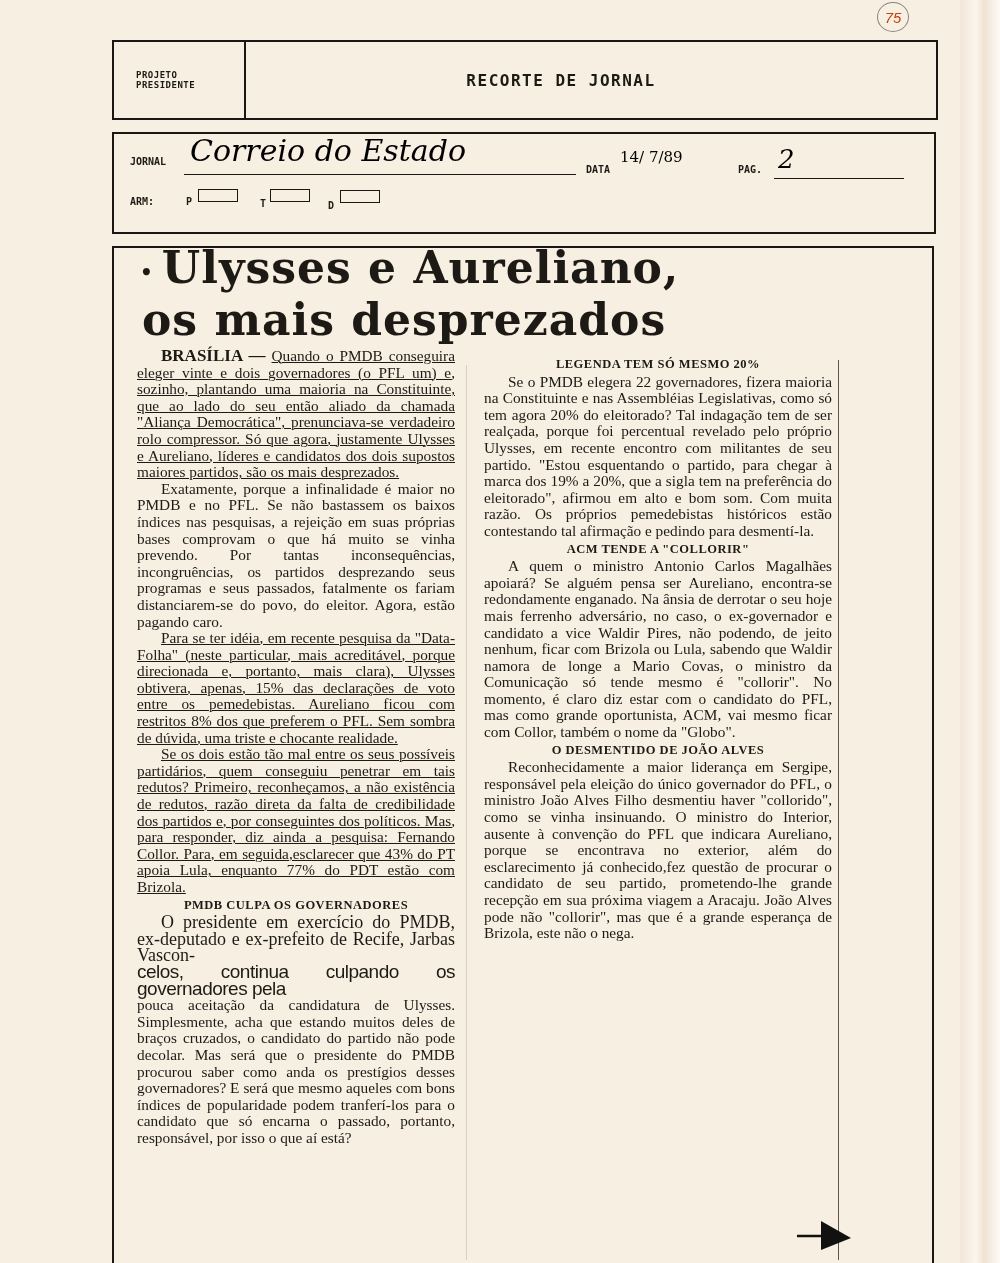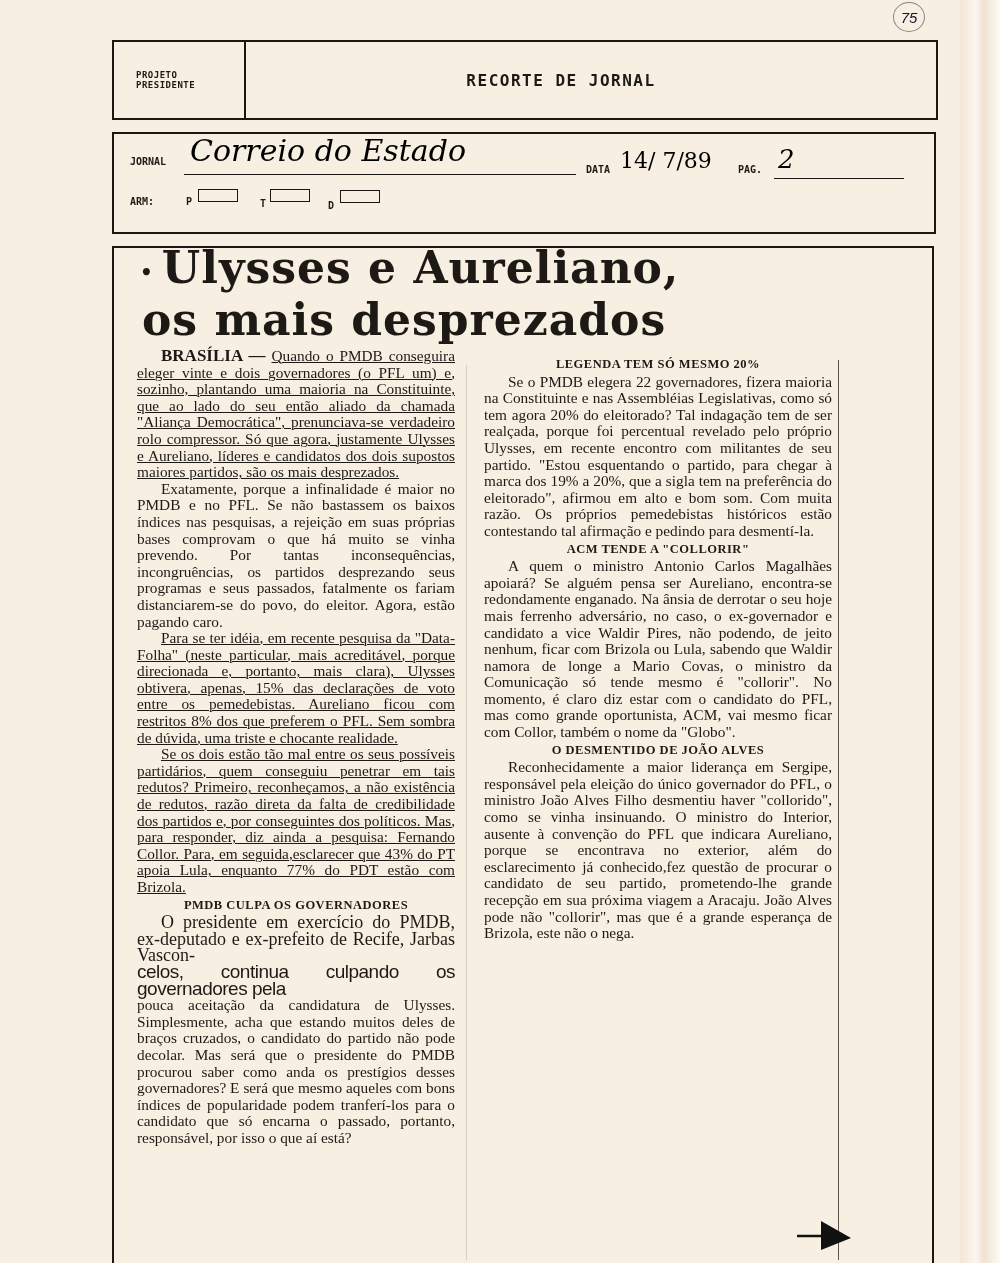--- a/index.html
+++ b/index.html
@@ -5,23 +5,23 @@
   html, body { margin:0; padding:0; }
   body {
     width:1000px; height:1263px; position:relative; overflow:hidden;
     background:#f6efe2;
     font-family:"Liberation Serif", serif;
     color:#1d1a16;
   }
   .page-edge { position:absolute; right:0; top:0; width:40px; height:1263px;
     background:linear-gradient(90deg,#f3e6d8 0%,#fbf6ee 40%,#efe2d2 60%,#fdfbf7 100%); }
   .page-num { position:absolute; left:877px; top:2px; width:30px; height:28px;
-    border:1px solid #8a8580; border-radius:50%; color:#0f172a;
+    border:1px solid #8a8580; border-radius:50%; color:#c2410c;
     font-family:"Liberation Sans", sans-serif; font-size:15px; font-style:italic;
-    display:flex; align-items:center; justify-content:center;margin-left:16px; }
+    display:flex; align-items:center; justify-content:center; }
 
   .box { position:absolute; border:2px solid #1a1714; box-sizing:border-box; }
   .hdr-box { left:112px; top:40px; width:826px; height:80px; display:flex; }
   .hdr-left { width:108px; border-right:2px solid #1a1714; display:flex; flex-direction:column;
     justify-content:center; padding-left:22px; gap:0;
     font-family:"DejaVu Sans Mono", monospace; font-size:9px; font-weight:bold; letter-spacing:0.5px; }
   .hdr-title { flex:1; display:flex; align-items:center; justify-content:center;
     font-family:"DejaVu Sans Mono", monospace; font-size:16px; font-weight:bold; letter-spacing:1.5px; padding-right:60px; }
 
   .meta-box { left:112px; top:132px; width:824px; height:102px; }
@@ -62,21 +62,21 @@
     <span>PRESIDENTE</span>
   </div>
   <div class="hdr-title">RECORTE DE JORNAL</div>
 </div>
 
 <div class="box meta-box">
   <span class="mlabel" style="left:16px;top:22px;">JORNAL</span>
   <span class="hand" style="left:76px;top:2px;">Correio do Estado</span>
   <div class="uline" style="left:70px;top:40px;width:392px;"></div>
   <span class="mlabel" style="left:472px;top:30px;">DATA</span>
-  <span class="hand" style="left:506px;top:16px;font-size:22px;font-style:normal;">14/ 7/89</span>
+  <span class="hand" style="left:506px;top:16px;font-size:15px;font-style:normal;">14/ 7/89</span>
   <span class="mlabel" style="left:624px;top:30px;">PAG.</span>
   <span class="hand" style="left:664px;top:12px;font-size:26px;">2</span>
   <div class="uline" style="left:660px;top:44px;width:130px;"></div>
   <span class="mlabel" style="left:16px;top:62px;">ARM:</span>
   <span class="mlabel" style="left:72px;top:62px;">P</span>
   <div class="smallbox" style="left:84px;top:55px;"></div>
   <span class="mlabel" style="left:146px;top:64px;">T</span>
   <div class="smallbox" style="left:156px;top:55px;"></div>
   <span class="mlabel" style="left:214px;top:66px;">D</span>
   <div class="smallbox" style="left:226px;top:56px;"></div>

